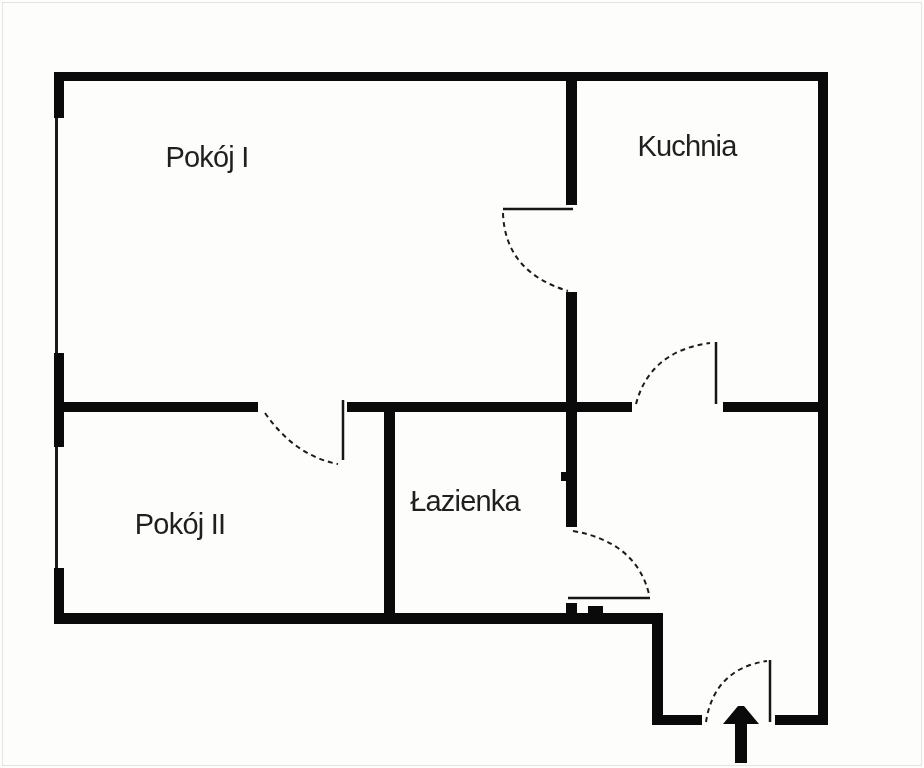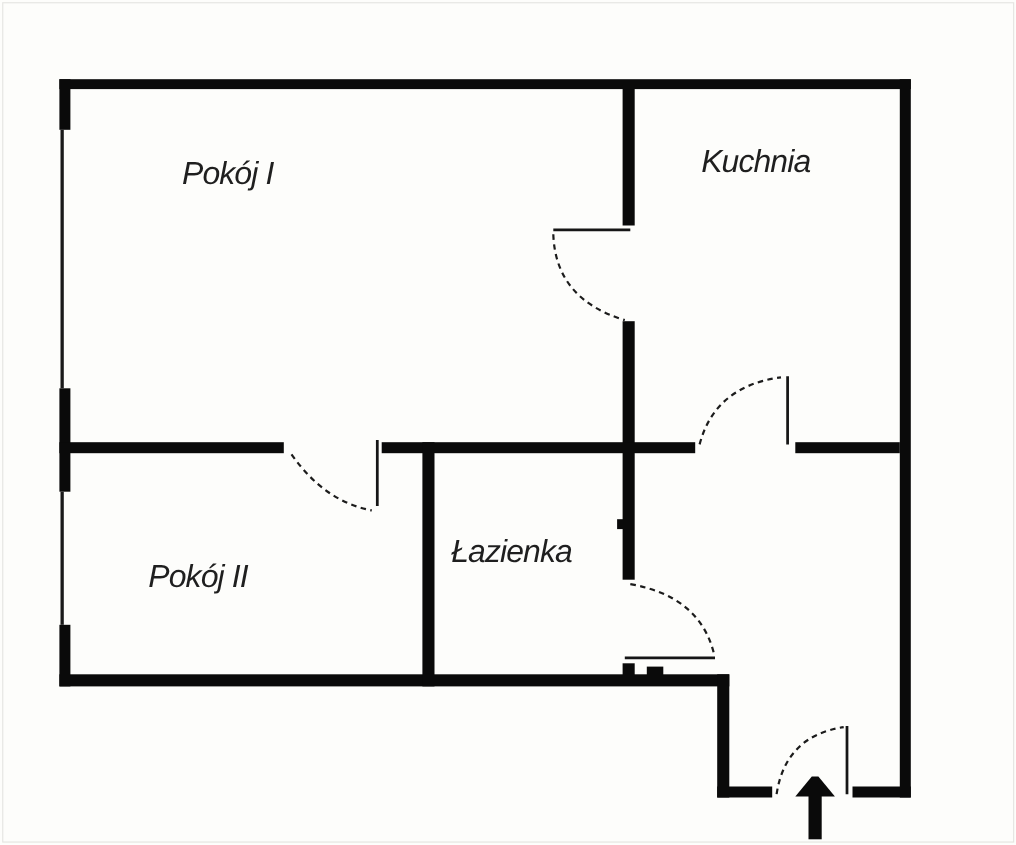--- a/index.html
+++ b/index.html
@@ -7,21 +7,20 @@
     padding: 0;
     background: #ffffff;
   }
   .stage {
     position: relative;
     width: 924px;
     height: 768px;
     background: #fdfdfb;
     overflow: hidden;
     font-family: "Liberation Sans", sans-serif;
-    font-style: italic;
   }
   .frame {
     position: absolute;
     inset: 2px;
     border: 1px solid #e4e4e0;
     pointer-events: none;
   }
   svg.plan {
     position: absolute;
     left: 0;

